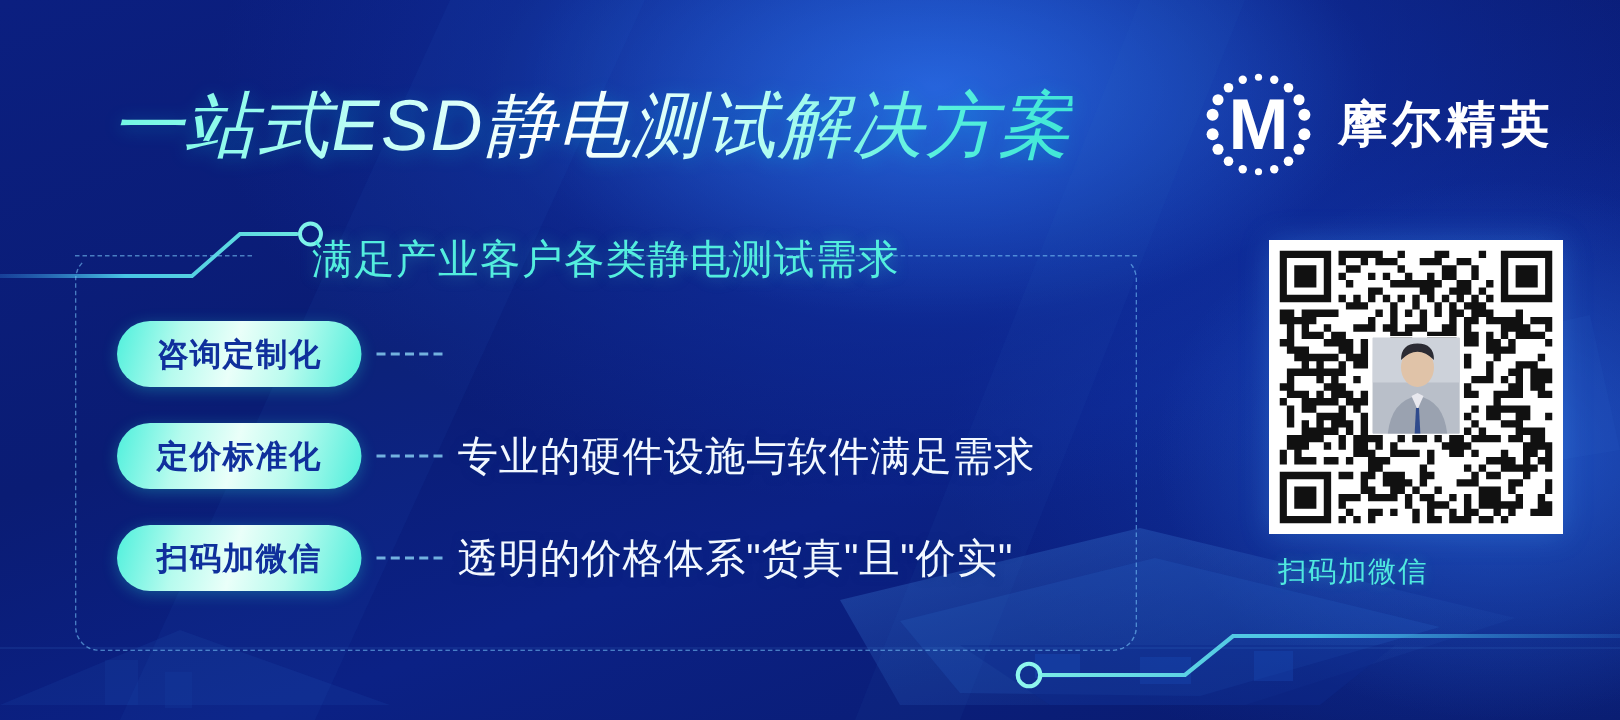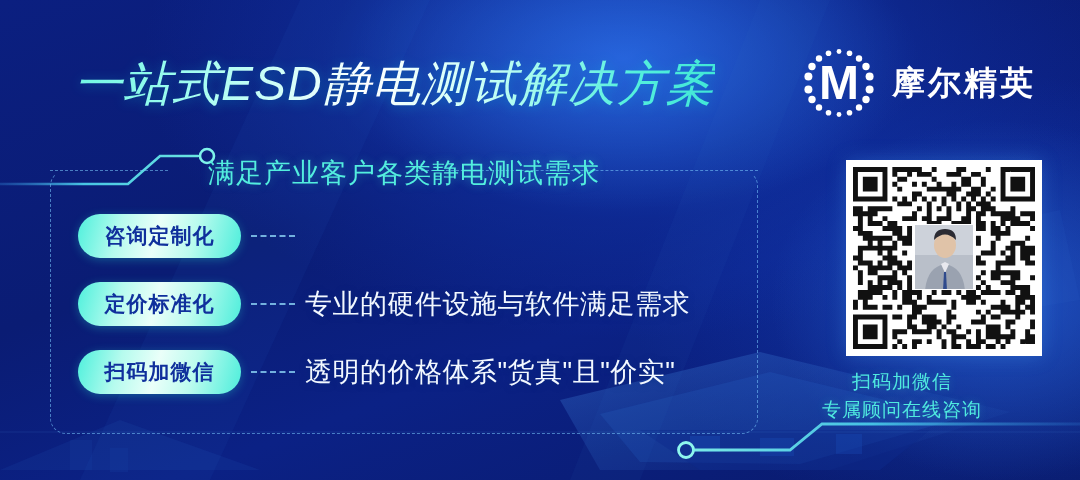--- a/index.html
+++ b/index.html
@@ -245,16 +245,15 @@
           <path d="M10 66 q2 -24 20 -27 q18 3 20 27 z" fill="#9aa2b0"></path>
           <path d="M26 39 l4 9 l4 -9 l-4 -2 z" fill="#e8e8ee"></path>
           <path d="M29 47 l2 0 l1 19 l-4 0 z" fill="#2f4a8c"></path>
         </svg>
       </div>
     </div>
   </div>
 
   <div class="qr-caption">
     <div>扫码加微信</div>
-    <div>专属顾问在线咨询</div>
   </div>
 
 </div>
 
 </body></html>

